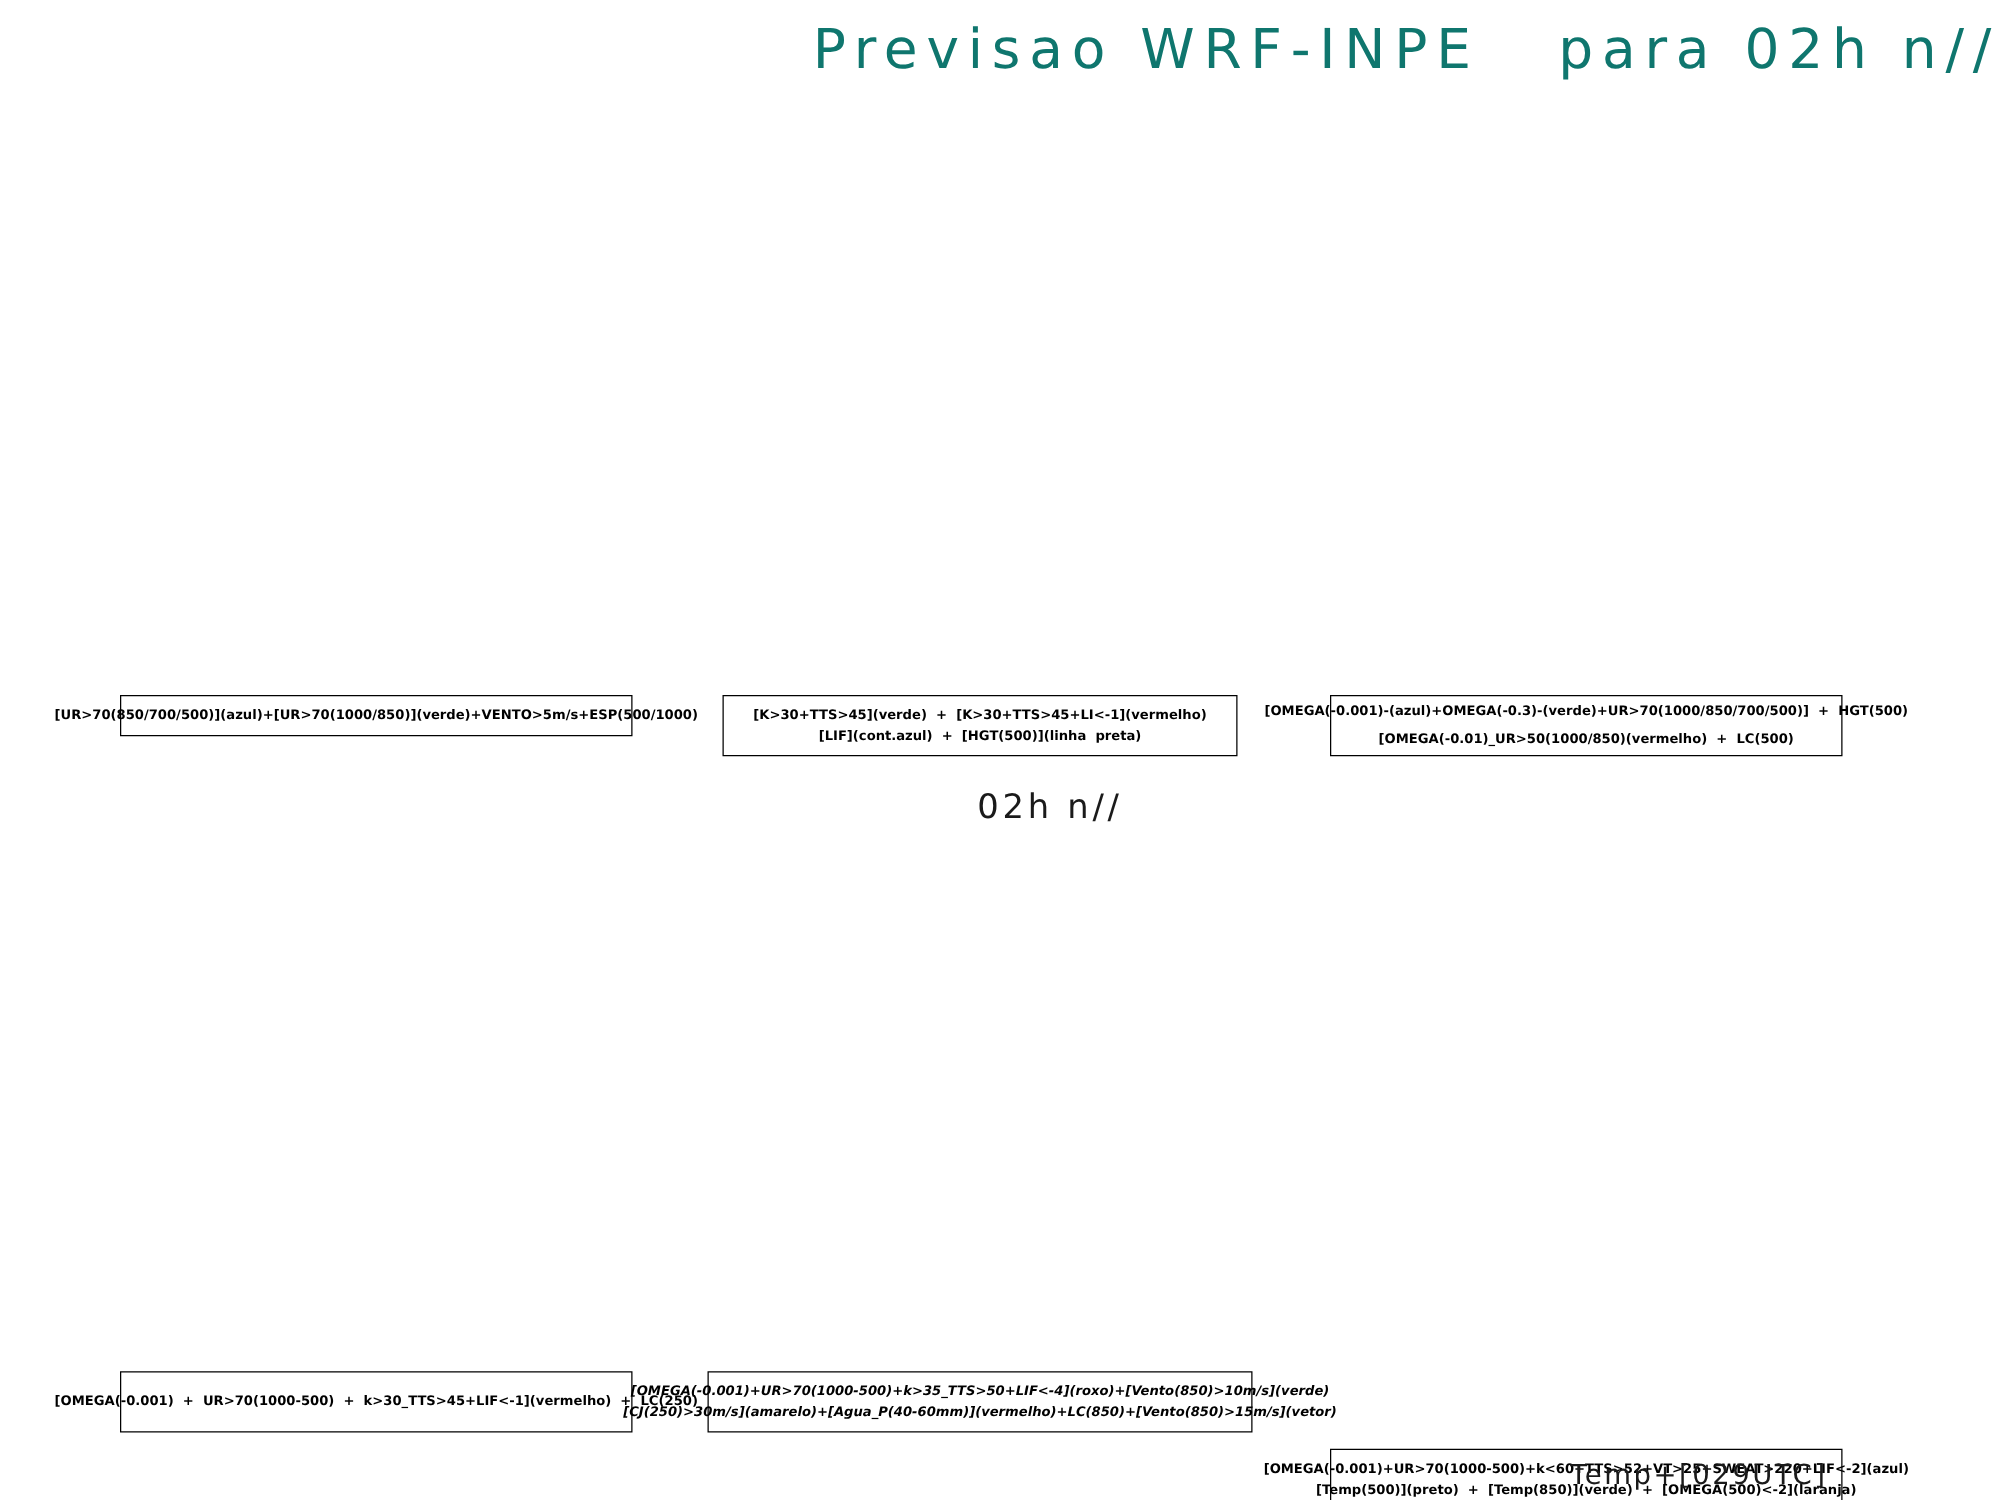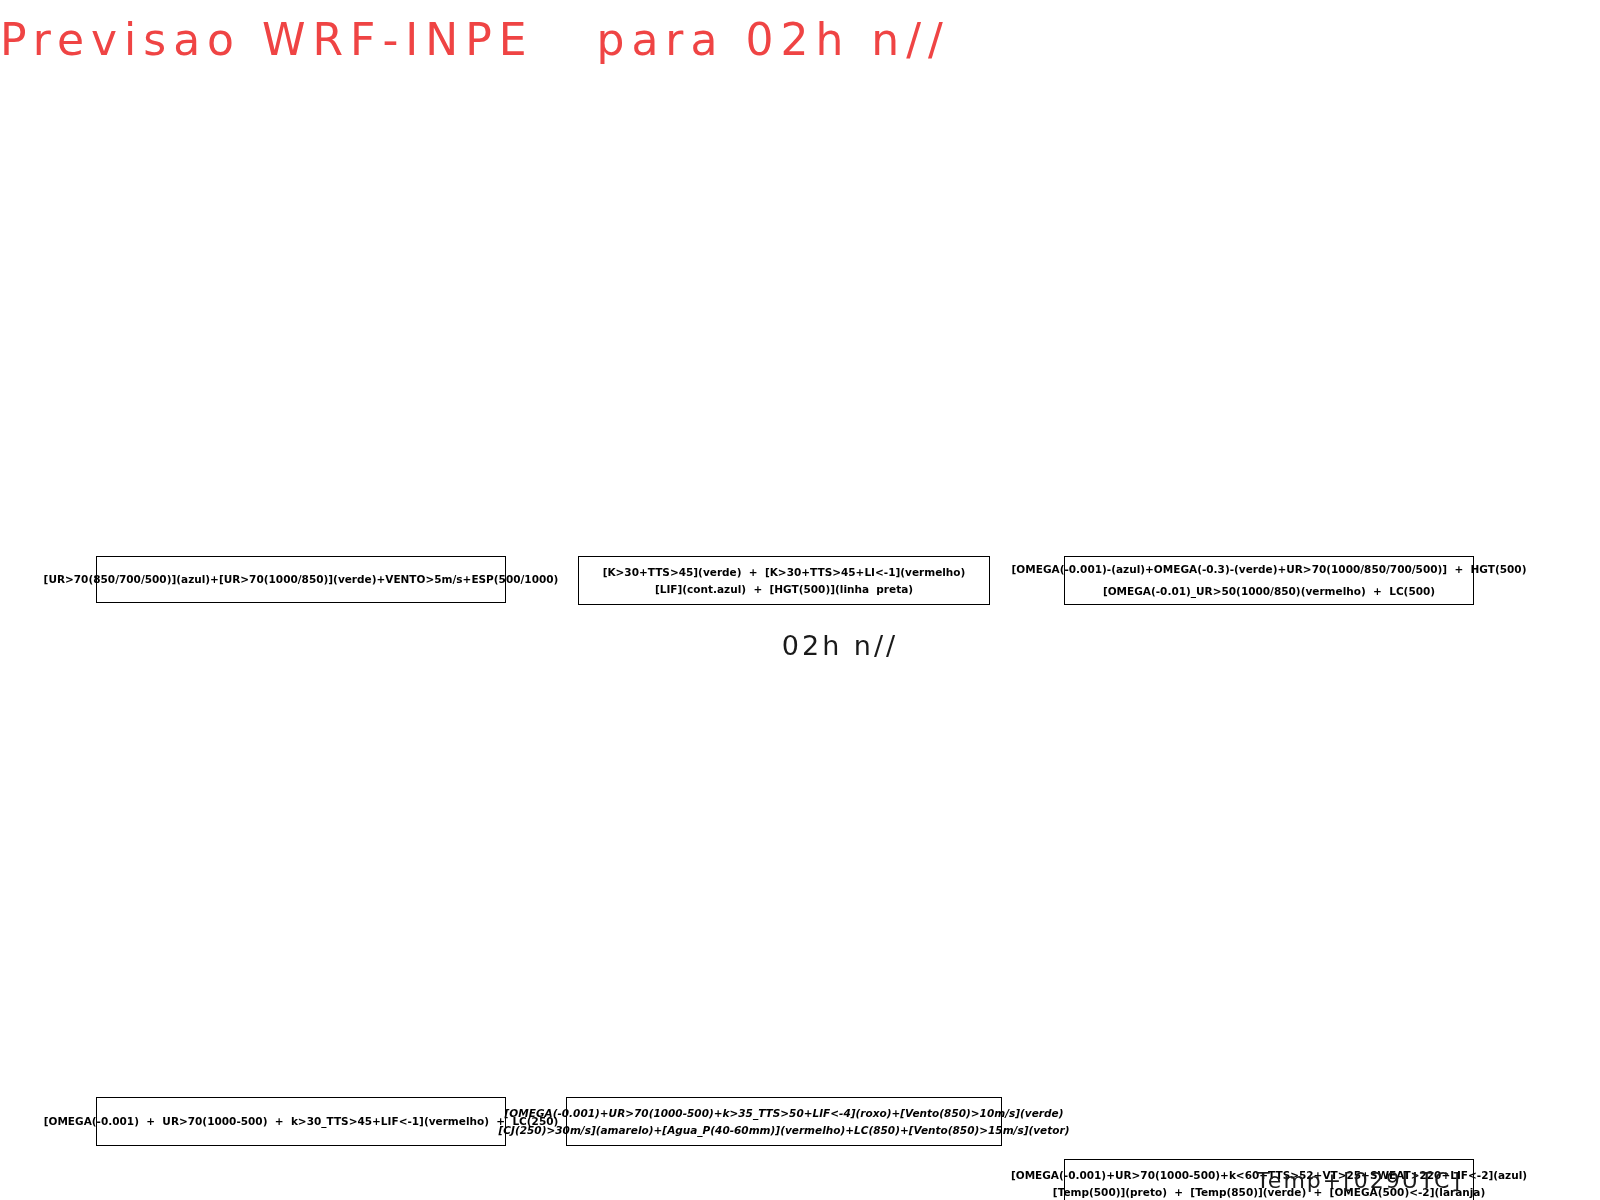--- a/index.html
+++ b/index.html
@@ -15,27 +15,27 @@
     color: #000000;
     overflow: hidden;
   }
 
   
   #page-title {
     position: absolute;
     top: 14px;
     left: 0;
     width: 1600px;
-    text-align: left;
+    text-align: right;
     font-family: "DejaVu Sans", sans-serif;
     font-weight: 400;
     font-size: 44px;
     letter-spacing: 7px;
     white-space: pre;
-    color: #ef4444;
+    color: #0f766e;
   }
 
   
   #mid-caption {
     position: absolute;
     top: 630px;
     left: 0;
     width: 1600px;
     text-align: center;
     font-size: 27px;
@@ -72,21 +72,21 @@
   .legend-line {
     font-family: "DejaVu Sans", sans-serif;
     font-weight: bold;
     font-size: 10.5px;
     line-height: 17px;
     white-space: pre;
     color: #000000;
   }
 
   
-  #legend-top-left   { left: 96px;  top: 556px; width: 410px; height: 47px; }
+  #legend-top-left   { left: 96px;  top: 556px; width: 410px; height: 33px; }
   #legend-top-center { left: 578px; top: 556px; width: 412px; height: 49px; }
   #legend-top-right  { left: 1064px;top: 556px; width: 410px; height: 49px; justify-content: space-between; }
 
   
   #legend-bottom-left   { left: 96px;  top: 1097px; width: 410px; height: 49px; text-align: center; }
   #legend-bottom-center { left: 566px; top: 1097px; width: 436px; height: 49px; font-style: italic; }
   #legend-bottom-right  { left: 1064px;top: 1159px; width: 410px; height: 49px; }
 </style>
 </head>
 <body>

